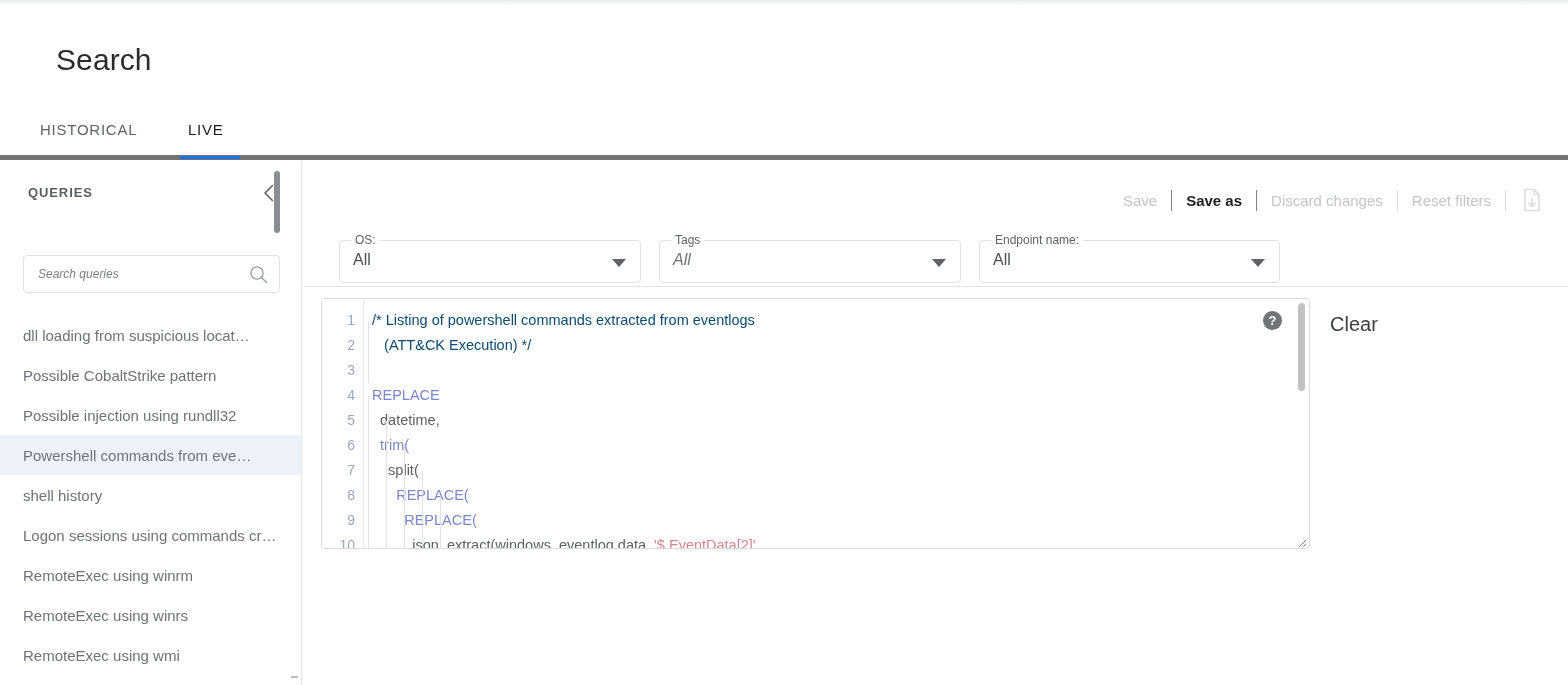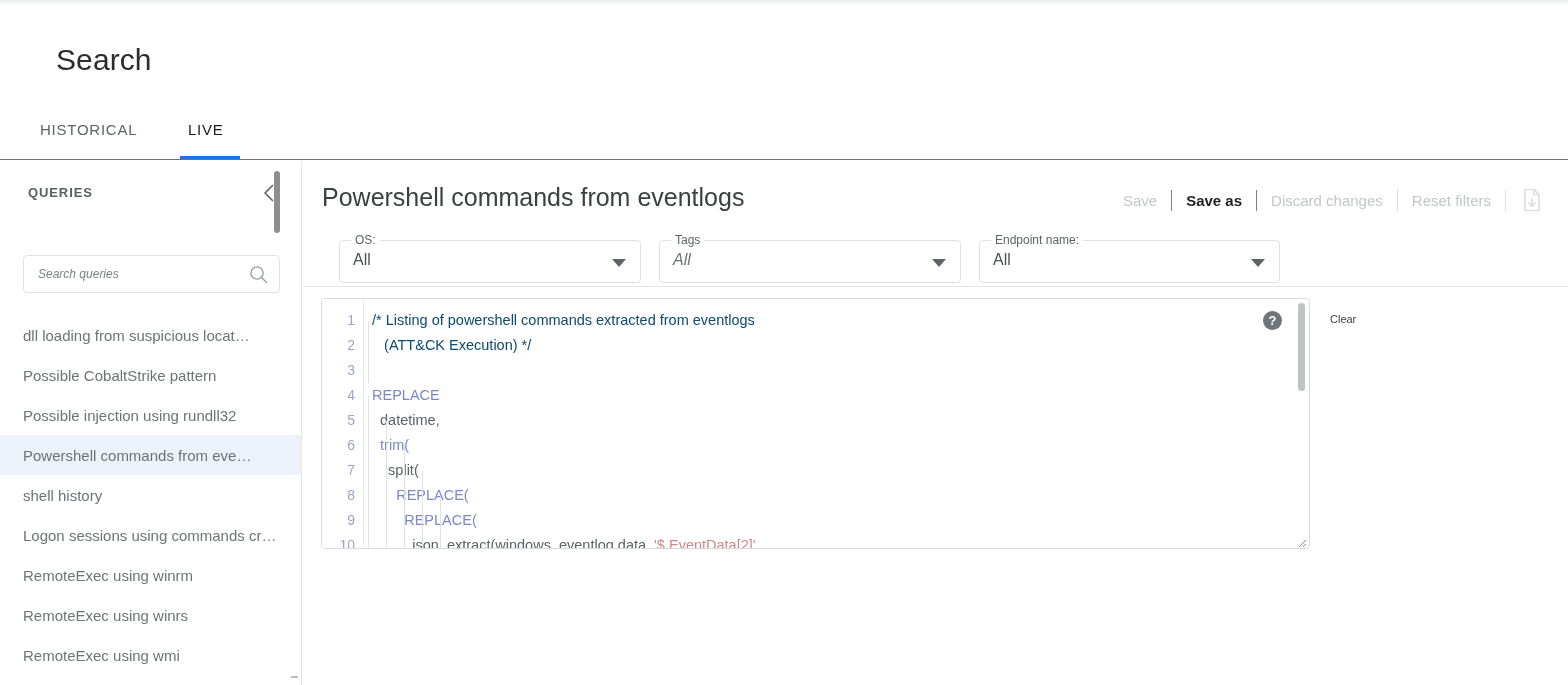--- a/index.html
+++ b/index.html
@@ -33,21 +33,21 @@
     font-weight: 400;
     color: #2b2b2b;
     letter-spacing: 0.1px;
     margin-top: 16px;
   }
 
   .tabs {
     position: absolute;
     left: 0; top: 108px;
     width: 1568px; height: 52px;
-    border-bottom: 1px solid #737373;
+    border-bottom: 5px solid #737373;
   }
   .tab {
     position: absolute;
     top: 0;
     height: 51px;
     display: flex;
     align-items: flex-start;
     padding-top: 13px;
     font-size: 15px;
     letter-spacing: 0.75px;
@@ -318,21 +318,21 @@
   .resize-grip {
     position: absolute;
     right: 2px; bottom: 2px;
     width: 12px; height: 12px;
     cursor: nwse-resize;
   }
 
   .clear-btn {
     position: absolute;
     left: 1027px; top: 152px;
-    font-size: 11px;
+    font-size: 20px;
     color: #3c4043;
     cursor: pointer;
   }
   .run-btn {
     position: absolute;
     left: 1088px; top: 142px;
     width: 152px; height: 38px;
     border: 1px solid #1a73e8;
     border-radius: 19px;
     background: #fff;
@@ -410,21 +410,20 @@
       <div class="query-item">
           <span>RemoteExec using wmi</span>
         </div>
     </div>
   </div>
   <div class="list-scrollbar"></div>
   <div class="list-scrollbar-btm"></div>
 
   <div class="main">
 
-    <div class="main-title">Powershell commands from eventlogs</div>
 
     <div class="actions">
       <div class="action">Save</div>
       <div class="action-sep strong"></div>
       <div class="action enabled">Save as</div>
       <div class="action-sep strong"></div>
       <div class="action">Discard changes</div>
       <div class="action-sep"></div>
       <div class="action">Reset filters</div>
       <div class="action-sep"></div>

